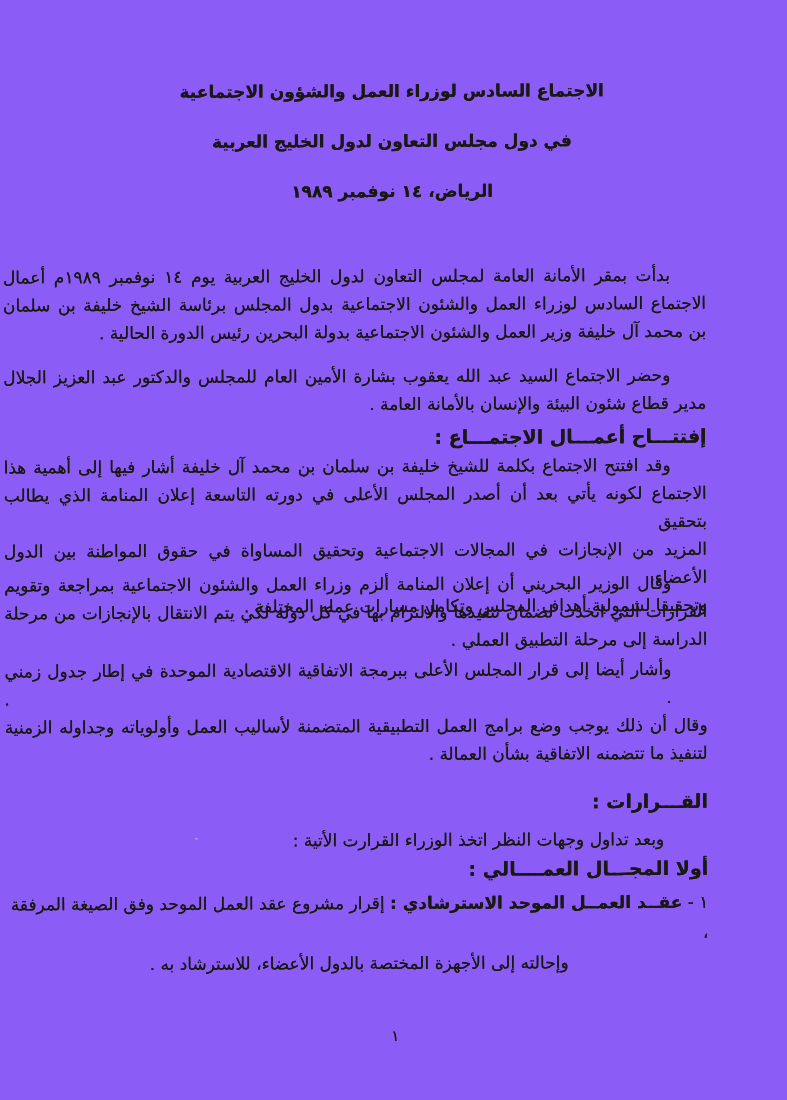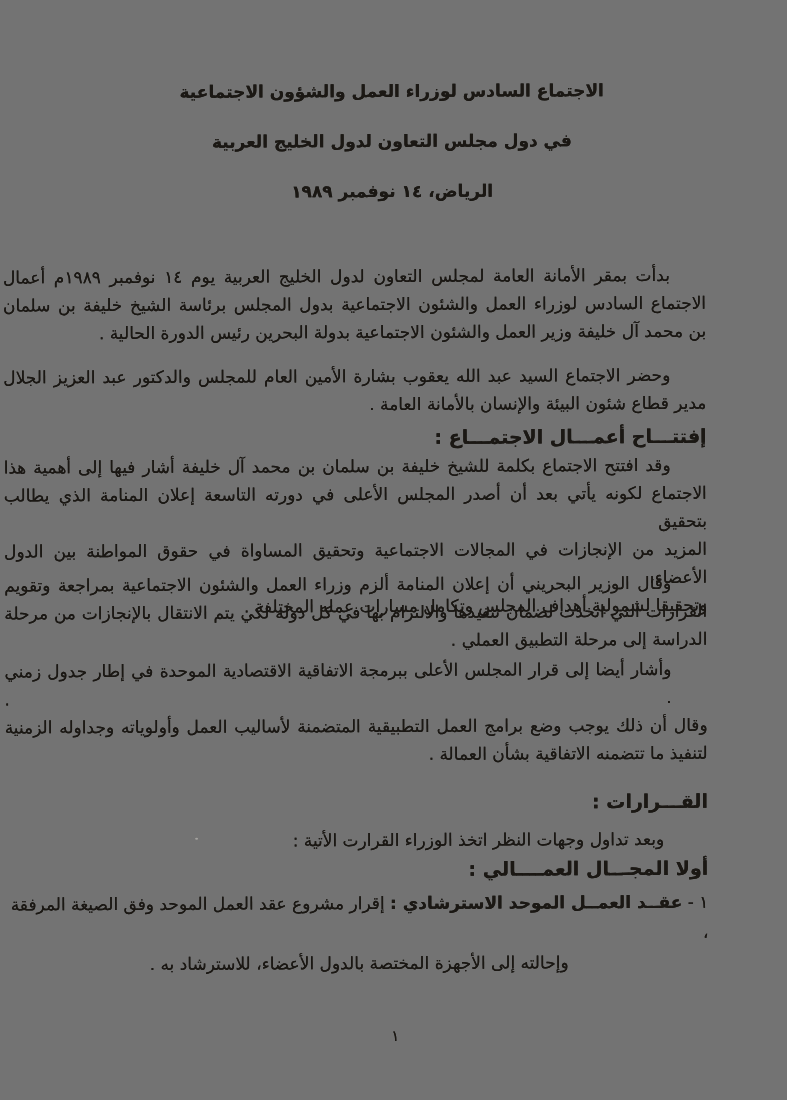--- a/index.html
+++ b/index.html
@@ -4,21 +4,21 @@
 <style>
   html, body {
     margin: 0;
     padding: 0;
     background: #ffffff;
   }
   .page {
     position: relative;
     width: 787px;
     height: 1100px;
-    background: #737373;
+    background: #8b5cf6;
     overflow: hidden;
     direction: rtl;
     font-family: "DejaVu Sans", sans-serif;
     color: #1b1814;
   }
   .scan-tilt {
     position: absolute;
     top: 0; left: 0;
     width: 787px; height: 1100px;
     transform: rotate(-0.22deg);

